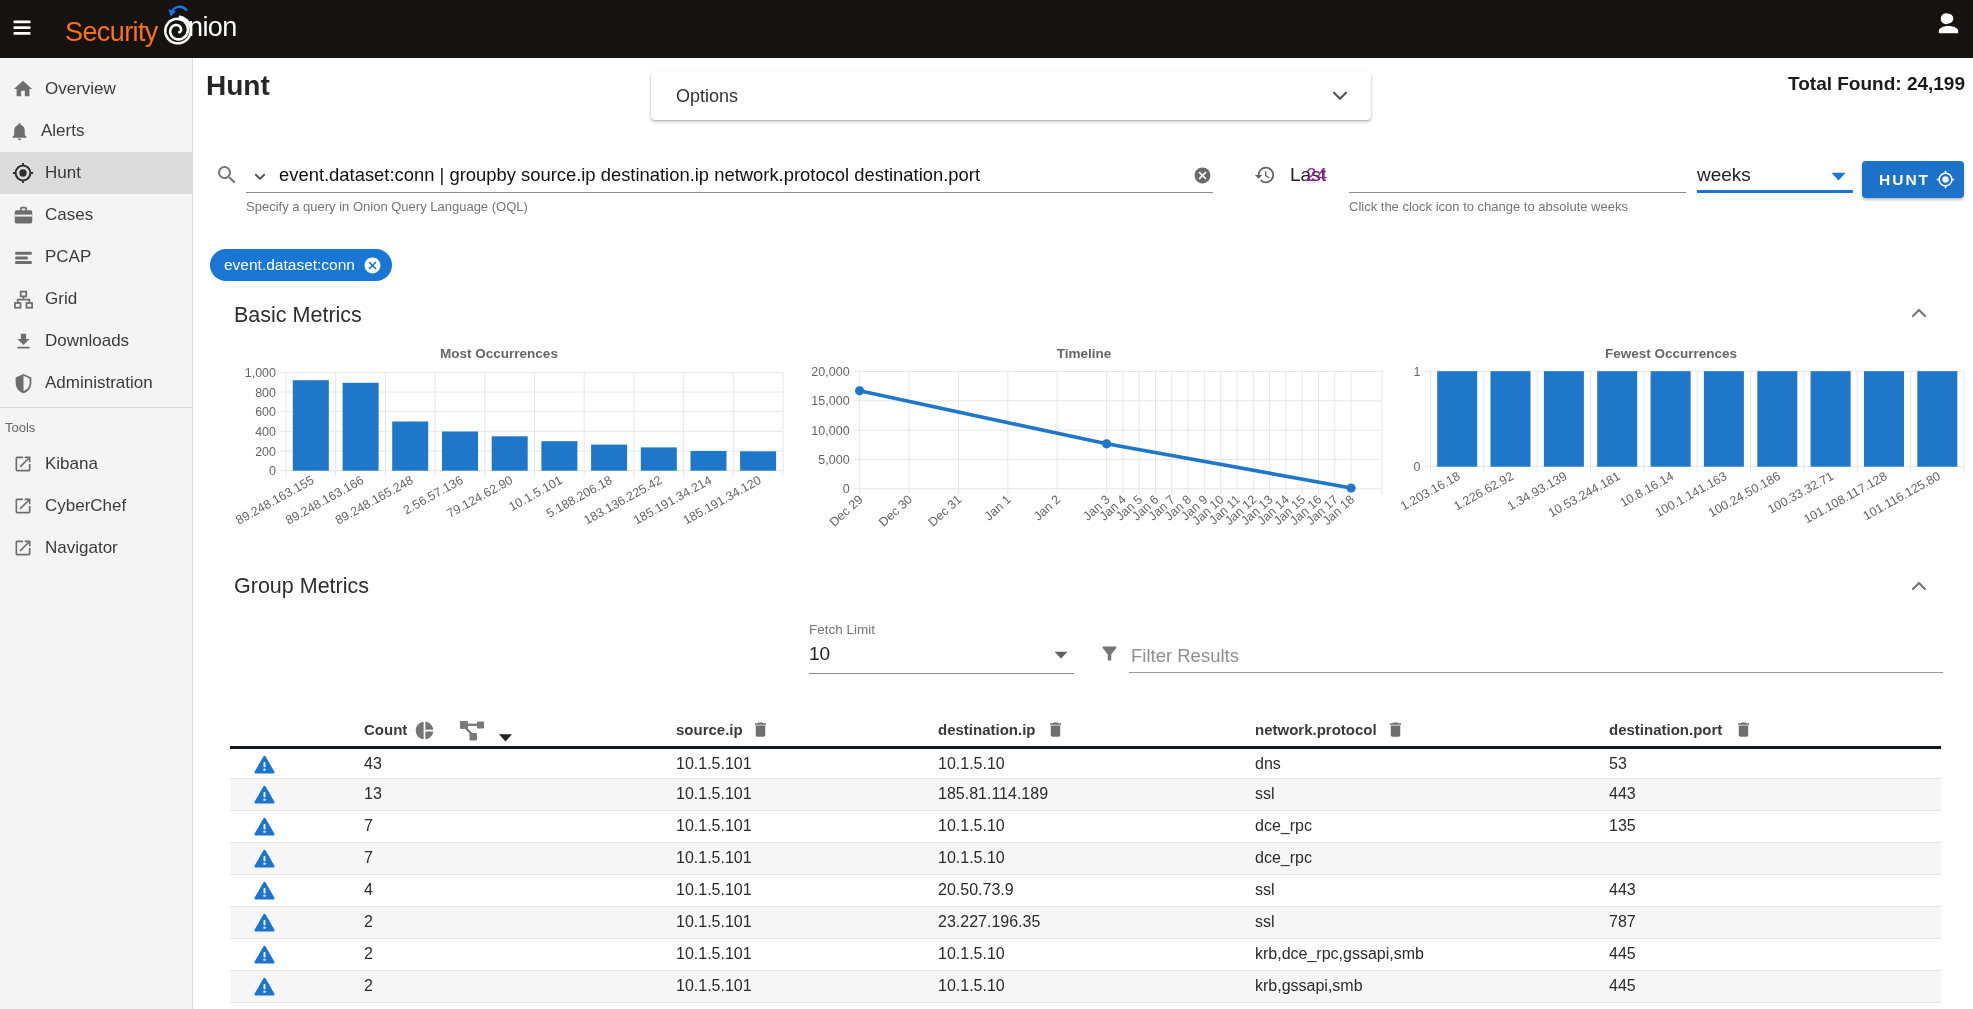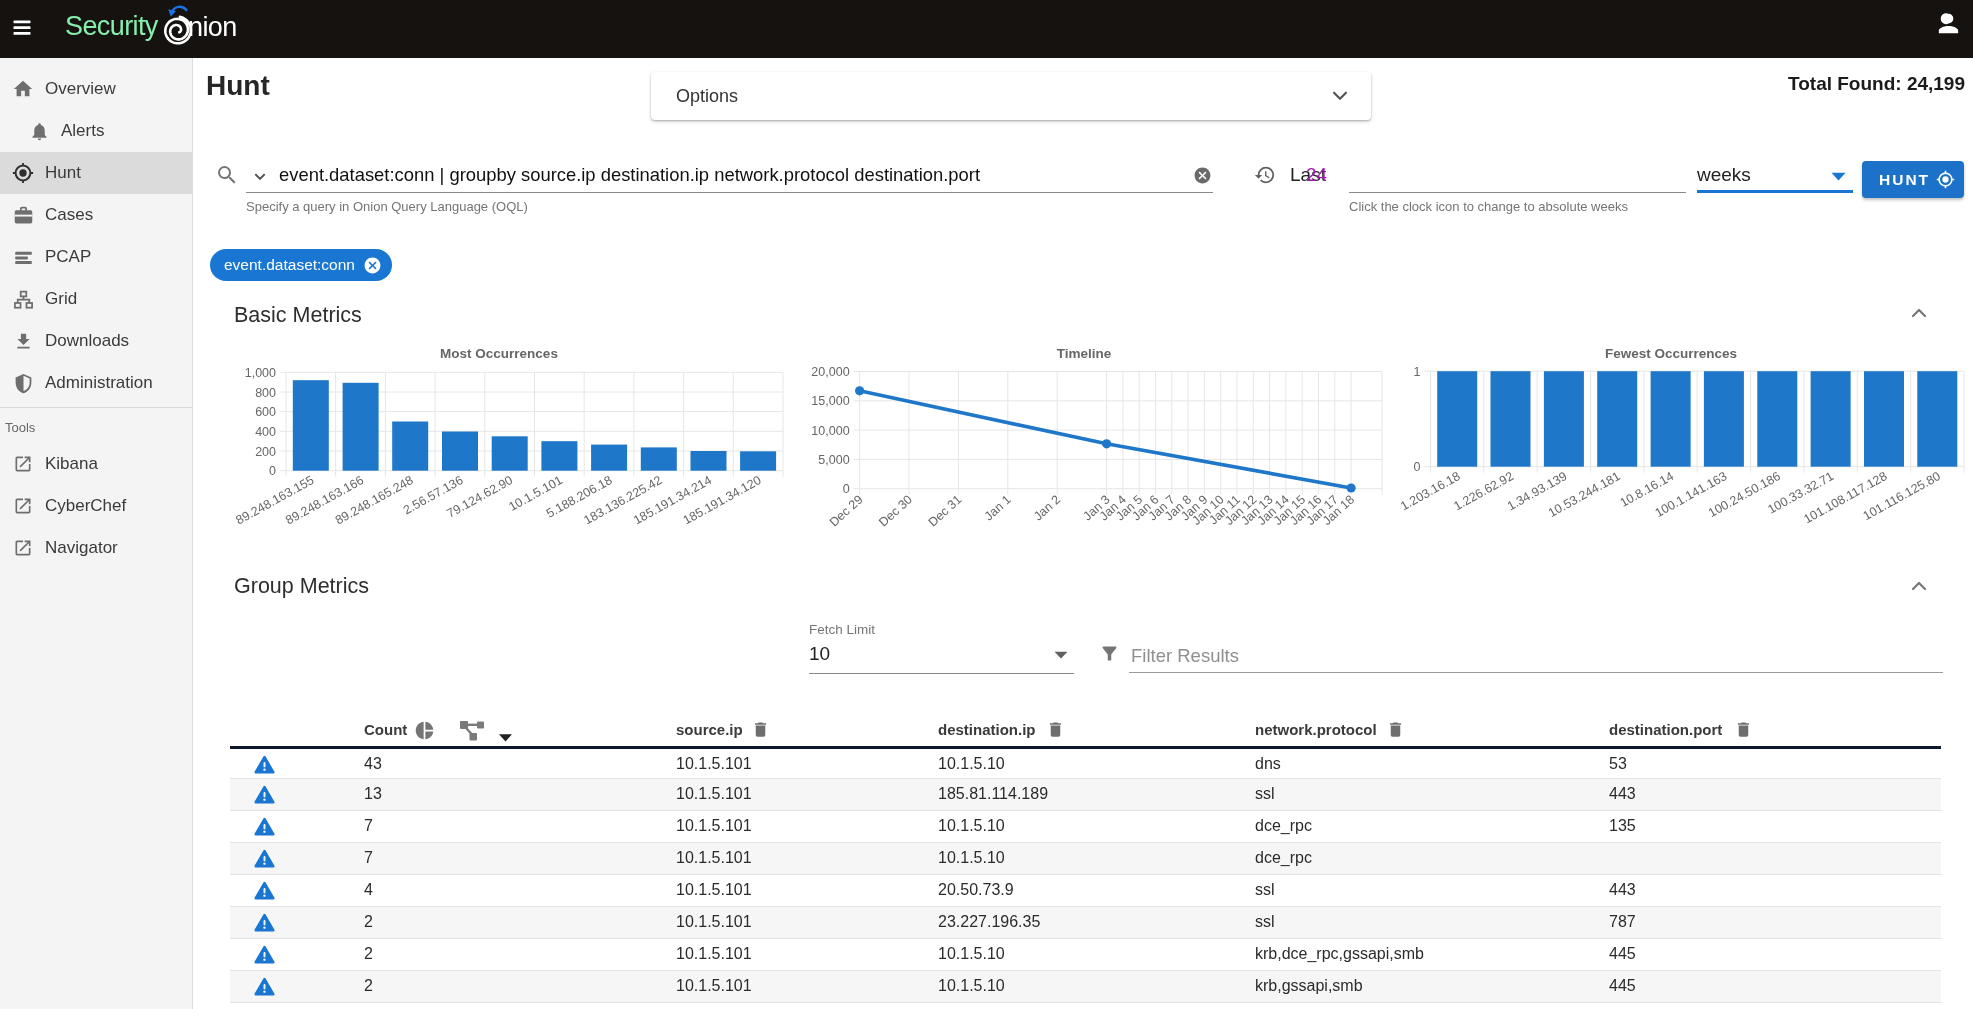--- a/index.html
+++ b/index.html
@@ -9,21 +9,21 @@
 <body>
 
 <div class="abs" style="left:0;top:0;width:1973px;height:58px;background:#151210;">
   <svg width="20" height="20" viewBox="0 0 20 20" style="position:absolute;left:13px;top:19px;">
       <g fill="#fff">
         <rect x="0.5" y="1.5" width="17" height="2.7" rx="0.6"></rect>
         <rect x="0.5" y="7.3" width="17" height="2.7" rx="0.6"></rect>
         <rect x="0.5" y="13.1" width="17" height="2.7" rx="0.6"></rect>
       </g>
     </svg>
-  <div class="abs" style="left:65px;top:11px;font-size:27px;color:#86efac;letter-spacing:-0.6px;">Security</div>
+  <div class="abs" style="left:65px;top:17px;font-size:27px;color:#f97316;letter-spacing:-0.6px;">Security</div>
   <svg width="46" height="58" viewBox="0 0 46 58" style="position:absolute;left:155px;top:0px;">
       <path d="M24.91,16.81 L26.16,17.13 L27.36,17.55 L28.52,18.09 L29.62,18.72 L30.65,19.46 L31.61,20.28 L32.49,21.19 L33.28,22.17 L33.97,23.22 L34.56,24.32 L35.05,25.47 L35.42,26.66 L35.69,27.87 L35.84,29.10 L35.88,30.34 L35.80,31.57 L35.61,32.79 L35.31,33.97 L34.90,35.13 L34.39,36.24 L33.79,37.29 L33.08,38.28 L32.30,39.20 L31.43,40.04 L30.49,40.80 L29.49,41.46 L28.43,42.03 L27.33,42.49 L26.20,42.85 L25.04,43.11 L23.86,43.25 L22.68,43.29 L21.50,43.22 L20.34,43.03 L19.20,42.75 L18.10,42.36 L17.04,41.87 L16.03,41.29 L15.09,40.62 L14.21,39.87 L13.41,39.04 L12.69,38.15 L12.05,37.19 L11.51,36.18 L11.07,35.13 L10.72,34.05 L10.48,32.94 L10.34,31.82 L10.30,30.69 L10.37,29.57 L10.54,28.46 L10.81,27.38 L11.18,26.33 L11.65,25.32 L12.20,24.36 L12.84,23.46 L13.56,22.62 L14.34,21.85 L15.20,21.17 L16.11,20.56 L17.07,20.05 L18.07,19.62 L19.10,19.29 L20.15,19.06 L21.22,18.93 L22.29,18.89 L23.36,18.96 L24.41,19.12 L25.45,19.38 L26.45,19.73 L27.41,20.17 L28.32,20.70 L29.14,21.35 L29.90,22.07 L30.58,22.85 L31.18,23.68 L31.69,24.56 L32.12,25.48 L32.45,26.42 L32.70,27.38 L32.85,28.35 L32.92,29.33 L32.89,30.29 L32.77,31.25 L32.57,32.17 L32.28,33.07 L31.92,33.93 L31.48,34.75 L30.97,35.51 L30.40,36.21 L29.77,36.86 L29.09,37.43 L28.37,37.94 L27.61,38.37 L26.82,38.73 L26.01,39.01 L25.18,39.21 L24.35,39.33 L23.52,39.37 L22.69,39.33 L21.88,39.22 L21.10,39.04 L20.34,38.78 L19.62,38.46 L18.94,38.08 L18.30,37.64 L17.71,37.15 L17.18,36.61 L16.71,36.03 L16.29,35.41 L15.94,34.77 L15.66,34.11 L15.44,33.43 L15.29,32.74 L15.20,32.04 L15.18,31.35 L15.23,30.67 L15.33,30.01 L15.50,29.36 L15.72,28.75 L16.02,28.17 L16.37,27.63 L16.76,27.14 L17.19,26.69 L17.66,26.30 L18.15,25.96 L18.66,25.67 L19.18,25.43 L19.72,25.25 L20.26,25.12 L20.80,25.05 L21.33,25.03 L21.86,25.07 L22.36,25.15 L22.85,25.28 L23.31,25.45 L23.74,25.66 L24.14,25.90 L24.51,26.18 L24.84,26.49 L25.13,26.81 L25.38,27.16 L25.59,27.52 L25.76,27.89 L25.89,28.27 L25.98,28.65 L26.03,29.02 L26.05,29.38 L26.04,29.74 L25.99,30.08 L25.91,30.41 L25.81,30.71 L25.67,31.00 L25.51,31.27 L25.33,31.51 L25.14,31.72 L24.93,31.91 L24.70,32.07 L24.47,32.20 L24.24,32.30" fill="none" stroke="#fff" stroke-width="2.6" stroke-linecap="round"></path>
       <path d="M31.3,10.0 A 8.4,8.4 0 0 0 16.8,12.2" fill="none" stroke="#1a73e8" stroke-width="2.4" stroke-linecap="round"></path>
       <path d="M13.3,9.2 L15.8,16.4 L21.0,11.3 Z" fill="#1a73e8"></path>
     </svg>
   <div class="abs" style="left:188px;top:12px;font-size:27px;color:#fff;letter-spacing:-0.6px;">nion</div>
   <span style="position:absolute;left:1934px;top:9px;"><svg width="29" height="29" viewBox="0 0 24 24">
         <path d="M12,4A4,4 0 0,1 16,8A4,4 0 0,1 12,12A4,4 0 0,1 8,12A4,4 0 0,1 12,4M12,14C16.42,14 20,15.79 20,18V20H4V18C4,15.79 7.58,14 12,14Z" fill="#fff"></path>
       </svg></span>
 </div>
@@ -31,21 +31,21 @@
 <div class="abs" style="left:0;top:58px;width:193px;height:951px;background:#f4f4f4;border-right:1px solid #dcdcdc;">
   <div style="padding-top:10px;">
       <div style="height:42px;display:flex;align-items:center;padding-left:12px;">
         <span style="width:22px;height:22px;display:inline-flex;align-items:center;justify-content:center;">
           <svg width="22" height="22" viewBox="0 0 24 24">
             <path d="M10,20V14H14V20H19V12H22L12,3L2,12H5V20H10Z" fill="#6e6e6e"></path>
           </svg>
         </span>
         <span style="margin-left:11px;font-size:17px;color:#3b3b3b;">Overview</span>
       </div>
-      <div style="height:42px;display:flex;align-items:center;padding-left:28px;">
+      <div style="height:42px;display:flex;align-items:center;padding-left:8px;">
         <span style="width:22px;height:22px;display:inline-flex;align-items:center;justify-content:center;">
           <svg width="21" height="21" viewBox="0 0 24 24">
             <path d="M12,22A2,2 0 0,0 14,20H10A2,2 0 0,0 12,22M18,16V11C18,7.93 16.36,5.36 13.5,4.68V4A1.5,1.5 0 0,0 12,2.5A1.5,1.5 0 0,0 10.5,4V4.68C7.63,5.36 6,7.92 6,11V16L4,18V19H20V18L18,16Z" fill="#6e6e6e"></path>
           </svg>
         </span>
         <span style="margin-left:11px;font-size:17px;color:#3b3b3b;">Alerts</span>
       </div>
       <div style="height:42px;background:#dbdbdb;display:flex;align-items:center;padding-left:12px;">
         <span style="width:22px;height:22px;display:inline-flex;align-items:center;justify-content:center;">
           <svg width="22" height="22" viewBox="0 0 24 24">

